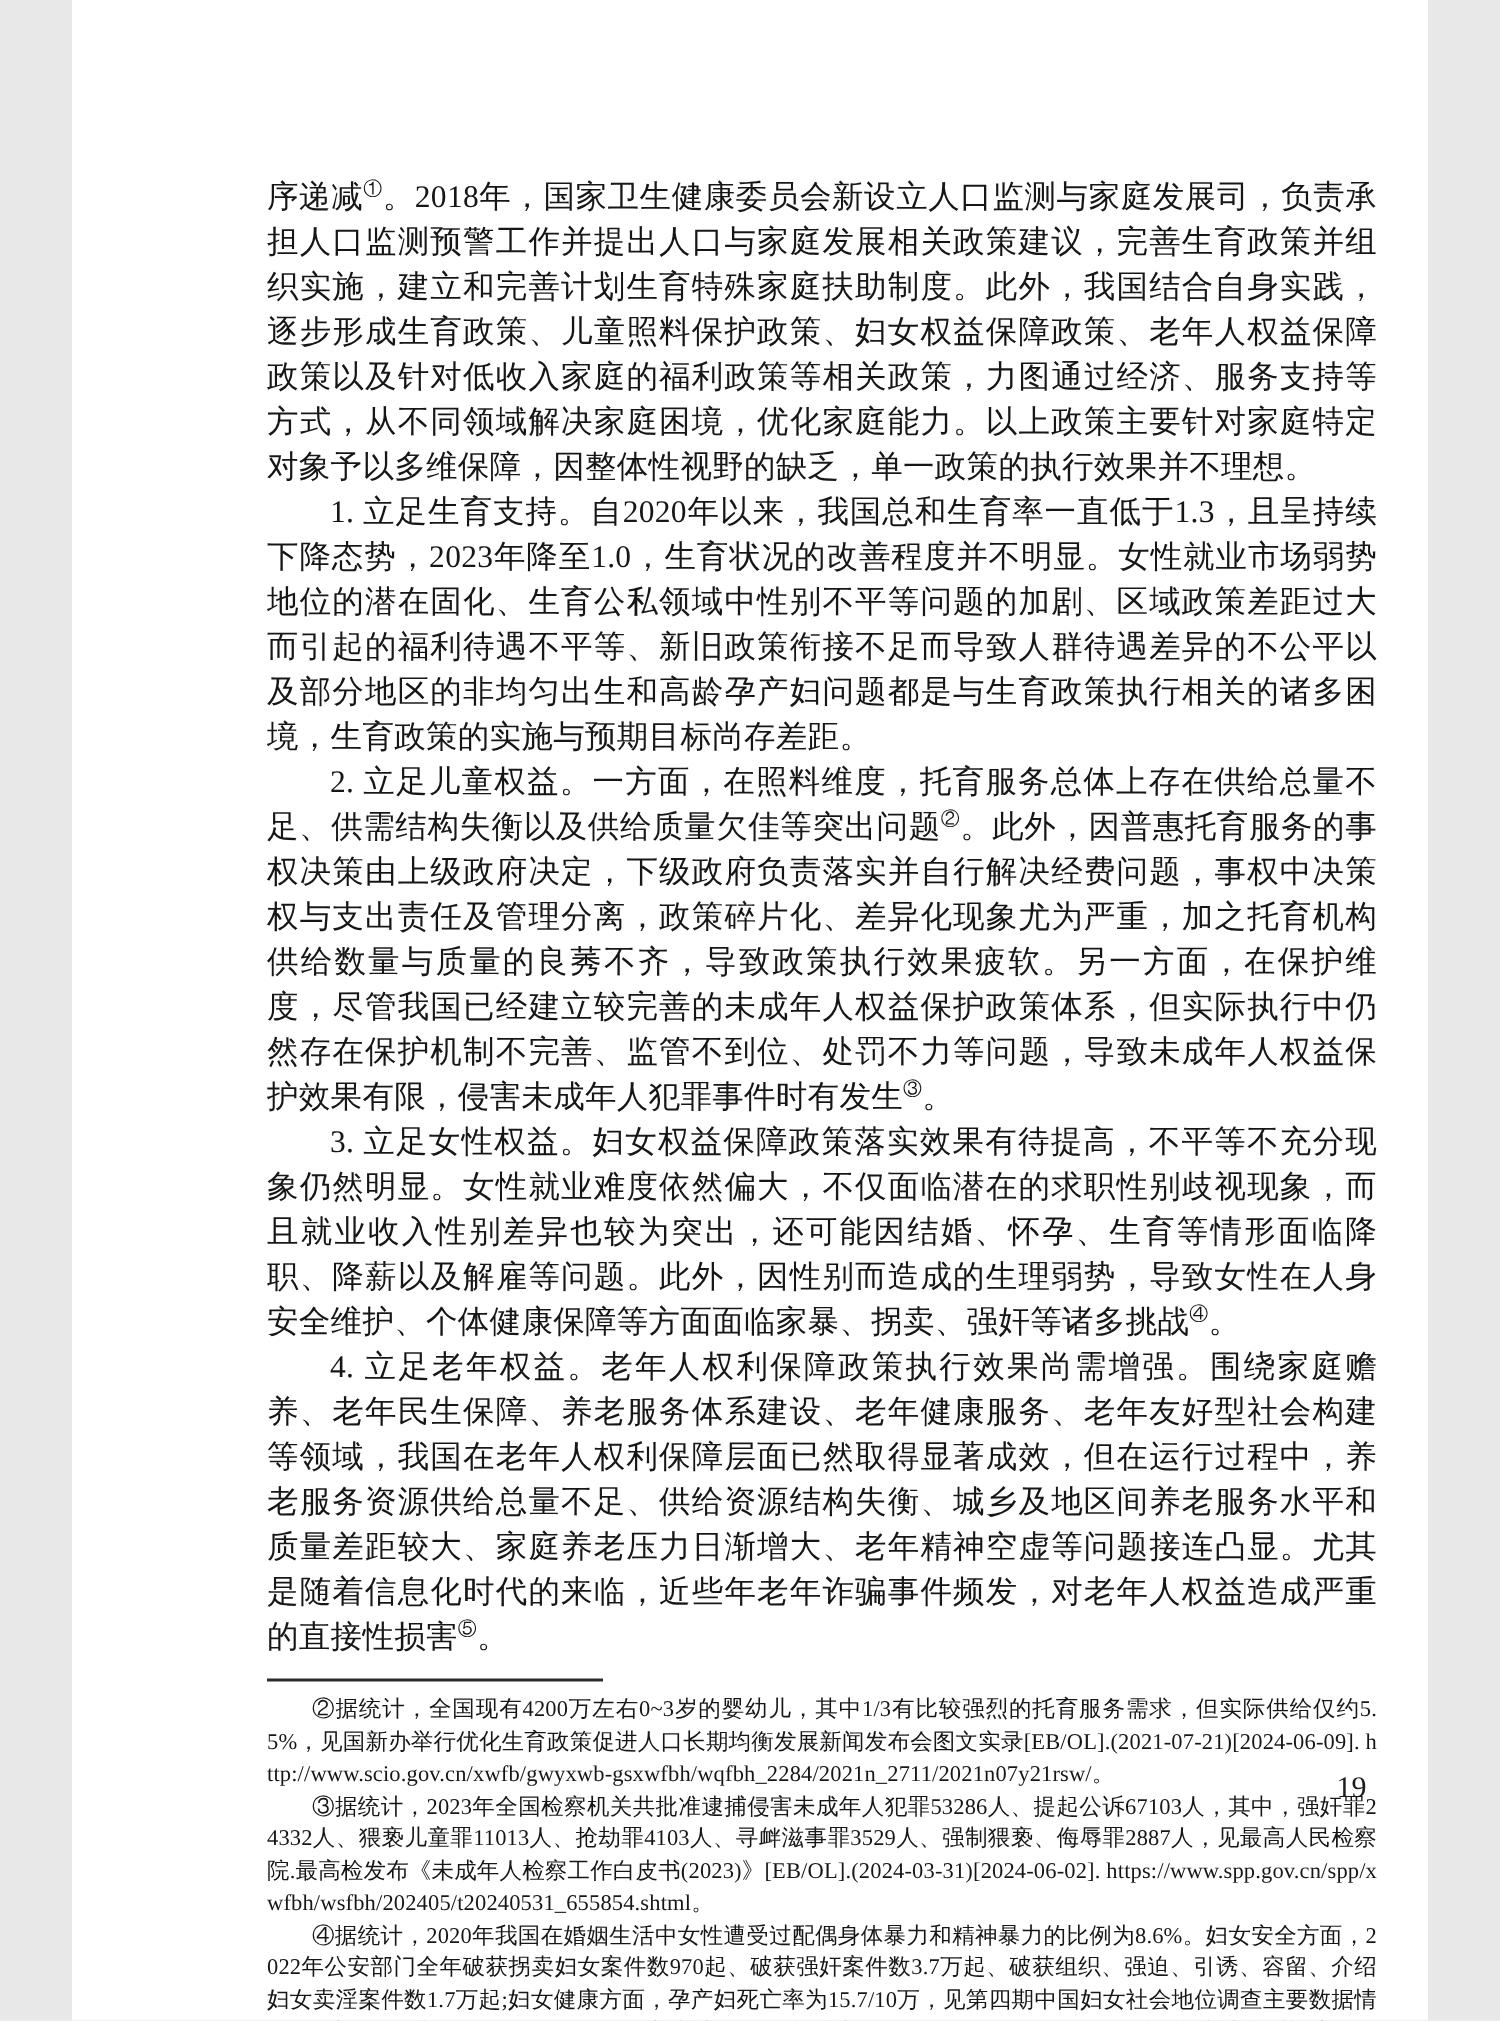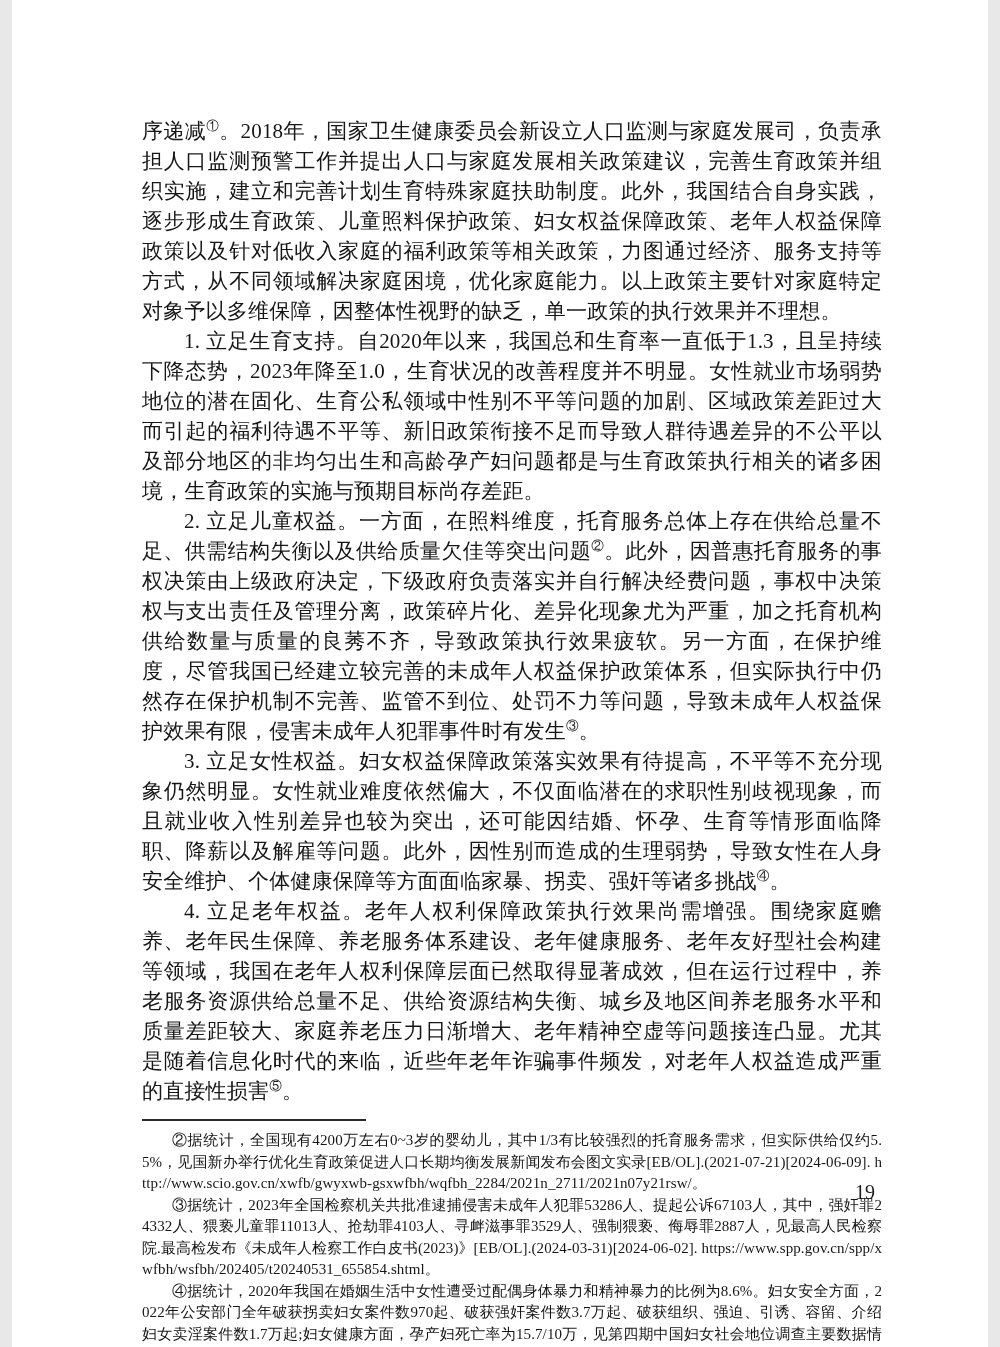--- a/index.html
+++ b/index.html
@@ -2,21 +2,21 @@
 <html lang="zh"><head>
 <meta charset="utf-8">
 <style>
   html, body {
     margin: 0;
     padding: 0;
     background: #e8e8e8;
   }
   .page {
     position: relative;
-    width: 976px;
+    width: 904px;
     height: 1347px;
     margin: 0 auto;
     background: #ffffff;
     font-family: "Liberation Serif", "DejaVu Serif", serif;
     color: #161616;
     overflow: hidden;
     box-sizing: border-box;
   }
   .content {
     position: absolute;

